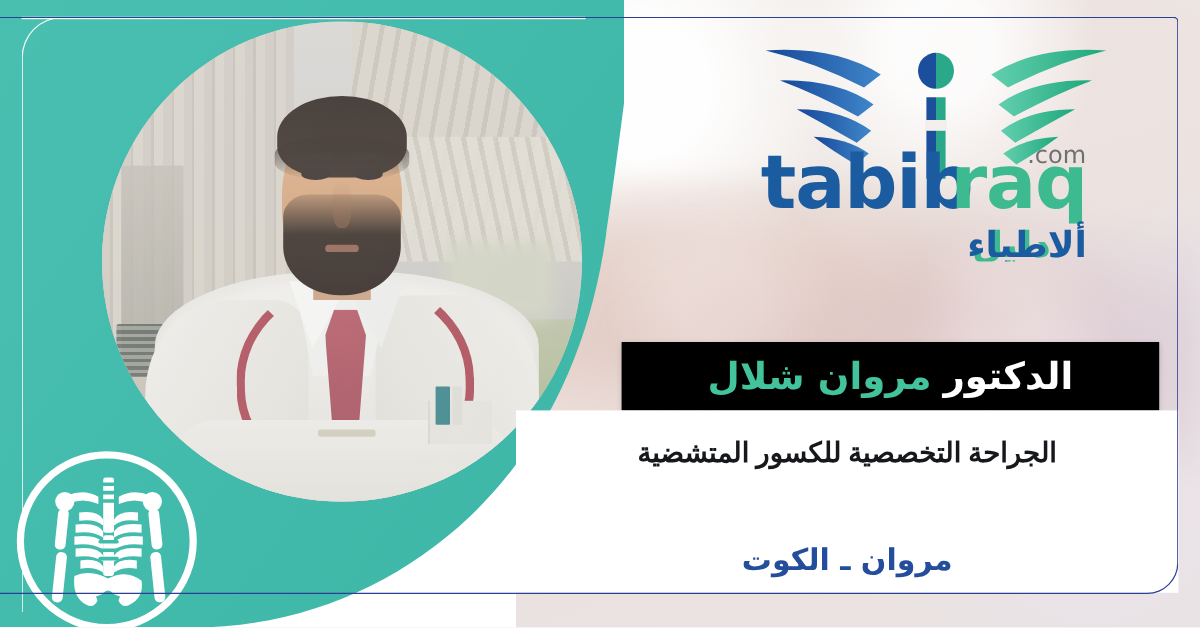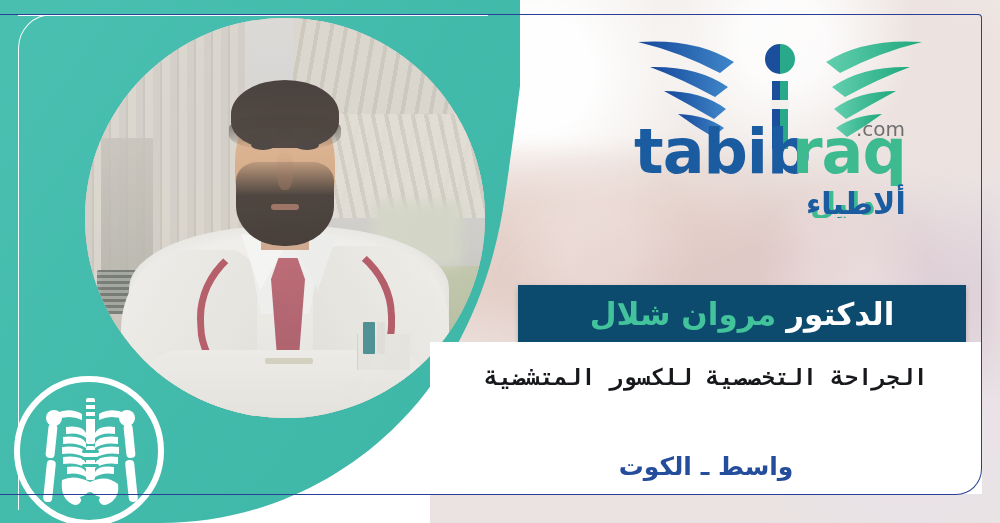--- a/index.html
+++ b/index.html
@@ -194,41 +194,41 @@
   }
   .skel-svg{position:absolute;left:22px;top:20px;}
 
   
   .logo{position:absolute;left:620px;top:28px;width:320px;height:190px;}
   .logo-svg{position:absolute;left:0;top:0;}
 
   
   .name-banner{
     position:absolute;left:518px;top:285px;width:448px;height:57px;
-    background:#0c4a6e;
+    background:#000000;
     display:flex;align-items:center;justify-content:center;
     box-shadow:0 2px 5px rgba(0,0,0,.18);
   }
   .name-banner .nm{
     font-size:31px;font-weight:bold;direction:rtl;
     letter-spacing:.5px;white-space:nowrap;
     font-family:"DejaVu Sans","Liberation Sans",sans-serif;
   }
   .nm-title{color:#ffffff;}
   .nm-person{color:#43c39b;margin-right:10px;}
 
   
   .info-card{
     position:absolute;left:430px;top:342px;width:552px;height:152px;
     background:#ffffff;
   }
   .spec-line{
     position:absolute;width:100%;text-align:center;direction:rtl;
     color:#16181c;font-weight:bold;font-size:23px;
-    font-family:Liberation Mono, monospace;
+    font-family:Liberation Serif, serif;
   }
   .spec1{top:22px;}
   .spec2{top:60px;}
   .loc-line{
     position:absolute;top:110px;width:100%;text-align:center;direction:rtl;
     color:#244d9c;font-weight:bold;font-size:25px;
     font-family:"DejaVu Sans","Liberation Sans",sans-serif;
   }
 </style>
 </head>
@@ -373,17 +373,17 @@
       <text x="186" y="186" fill="#1b5ba0" text-anchor="end" direction="rtl" font-family="DejaVu Sans, Liberation Sans, sans-serif" font-size="30" font-weight="bold">ألاطباء</text>
     </svg>
   </div>
 
   <div class="name-banner">
     <span class="nm"><span class="nm-title">الدكتور</span><span class="nm-person">مروان شلال</span></span>
   </div>
 
   <div class="info-card">
     <div class="spec-line spec1">الجراحة التخصصية للكسور المتشضية</div>
-    <div class="loc-line">واسط ـ الكوت</div>
+    <div class="loc-line">مروان ـ الكوت</div>
   </div>
 
   <div class="blue-frame"></div>
 </div>
 
 </body></html>

